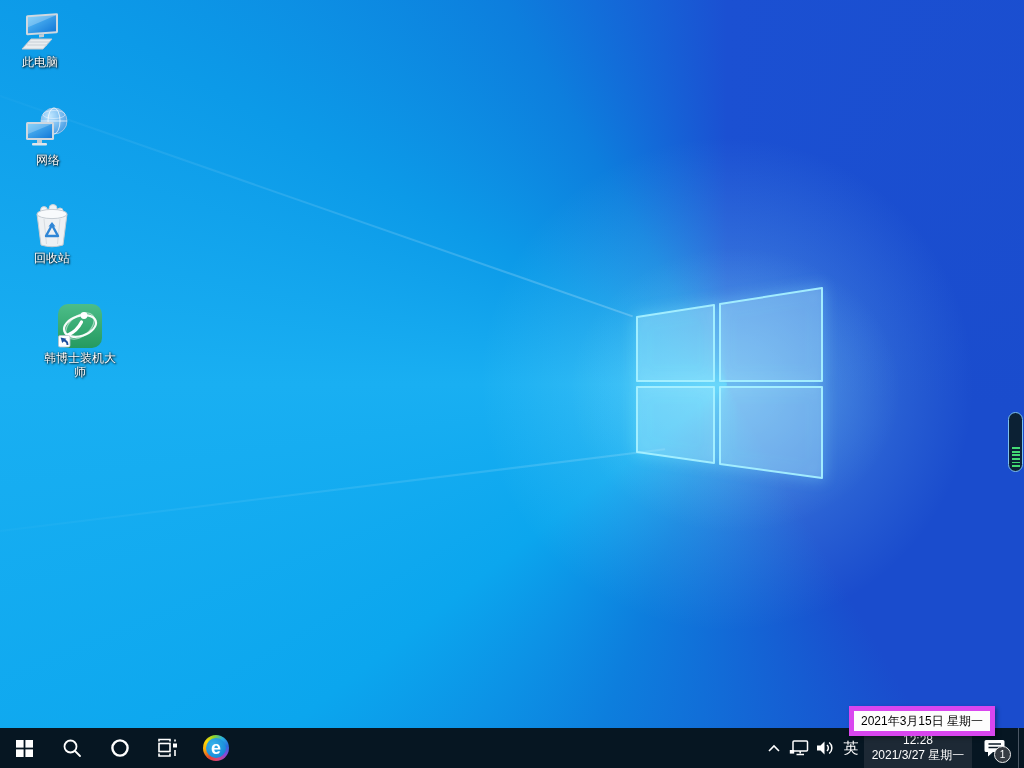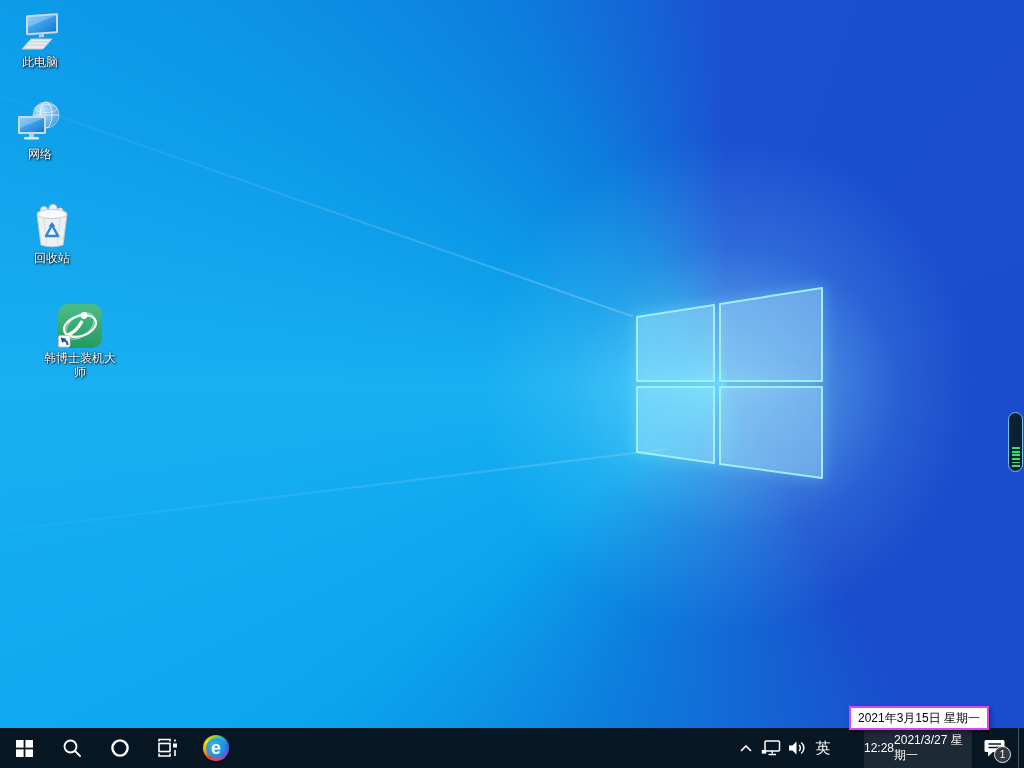--- a/index.html
+++ b/index.html
@@ -30,43 +30,43 @@
     text-shadow:0 0 2px #000,1px 1px 2px rgba(0,0,0,.85);}
   .di svg{display:block;margin:0 auto;}
 
   
   .vol-pill{position:absolute;right:1px;top:412px;width:15px;height:60px;border-radius:8px;
     background:#0c2134;border:1.5px solid #7cc0f0;box-sizing:border-box;}
   .vol-fill{position:absolute;left:2.5px;right:2.5px;bottom:4px;height:22px;
     background:repeating-linear-gradient(to top,#43da74 0 1.8px,rgba(0,0,0,0) 1.8px 3.6px);}
 
   
-  .tooltip{position:absolute;left:849px;top:706px;background:#fdfdfd;border:2px solid #d946ef;
+  .tooltip{position:absolute;left:849px;top:706px;background:#fdfdfd;border:5px solid #d946ef;
     color:#000;font-size:12px;line-height:14px;padding:3px 7px;white-space:nowrap;
     box-shadow:2px 2px 4px rgba(0,0,0,.35);z-index:5;}
 
   
   .taskbar{position:absolute;left:0;bottom:0;width:1024px;height:40px;background:#061622;
     display:flex;align-items:center;z-index:4;}
   .tb-left{display:flex;height:40px;}
   .tb-btn{width:48px;height:40px;display:flex;align-items:center;justify-content:center;cursor:pointer;}
   .edge-ring{width:26px;height:26px;border-radius:50%;position:relative;
     background:conic-gradient(from 215deg,#e4432e,#f7a80e,#ffd907,#8bd42a,#25b1e6,#2b6de0,#8a48d8,#d8437f,#e4432e);}
   .edge-inner{position:absolute;inset:3px;border-radius:50%;
     background:radial-gradient(circle at 35% 35%,#35b2ea,#0d7dd4);
     display:flex;align-items:center;justify-content:center;}
   .edge-inner span{color:#fff;font-weight:bold;font-size:18px;line-height:18px;
     font-family:"Liberation Sans",sans-serif;margin-top:-1px;}
 
   .tb-right{position:absolute;right:0;bottom:0;height:40px;display:flex;align-items:center;}
   .tray-btn{height:40px;display:flex;align-items:center;justify-content:center;cursor:pointer;}
   .w24{width:24px}.w26{width:26px}
   .ime{width:26px;color:#fff;font-size:15px;text-align:center;}
-  .clock{width:108px;height:40px;background:#1d2935;color:#fff;display:flex;flex-direction:row;
-    align-items:center;justify-content:center;font-size:12px;line-height:15px;cursor:pointer;margin-left:28px;}
+  .clock{width:108px;height:40px;background:#1d2935;color:#fff;display:flex;flex-direction:column;
+    align-items:center;justify-content:center;font-size:12px;line-height:15px;cursor:pointer;}
   .action{width:46px;height:40px;position:relative;display:flex;align-items:center;justify-content:center;cursor:pointer;}
   .badge{position:absolute;right:7px;bottom:5px;width:15px;height:15px;border-radius:50%;
     background:#363b42;border:1.5px solid #eee;box-sizing:content-box;color:#fff;font-size:10px;
     line-height:15px;text-align:center;}
   .tb-sep{width:1px;height:40px;background:#4a5663;}
   .show-desktop{width:5px;height:40px;cursor:pointer;}
 </style>
 </head>
 <body>
 
@@ -101,21 +101,21 @@
       </g>
       <polygon points="6,41 15,31 36,31 27,41" fill="#e9edf0" stroke="#c2c9d0" stroke-width="1"></polygon>
       <g stroke="#c8cfd6" stroke-width="1">
         <line x1="13" y1="34" x2="33" y2="34"></line>
           <line x1="11" y1="37" x2="31" y2="37"></line>
       </g>
     </svg>
     <span class="lbl">此电脑</span>
   </div>
 
-  <div class="di" style="top:100px;">
+  <div class="di" style="top:106px;margin-left:8px;">
     <svg width="48" height="46" viewBox="0 0 48 46">
       <defs>
         <radialGradient id="glb" cx="0.35" cy="0.3" r="0.9">
           <stop offset="0" stop-color="#bfe6ff"></stop>
             <stop offset="1" stop-color="#2f8fe0"></stop>
         </radialGradient>
         <linearGradient id="scr2" x1="0" y1="0" x2="1" y2="1">
           <stop offset="0" stop-color="#5bc0f8"></stop>
             <stop offset="1" stop-color="#1479d8"></stop>
         </linearGradient>

